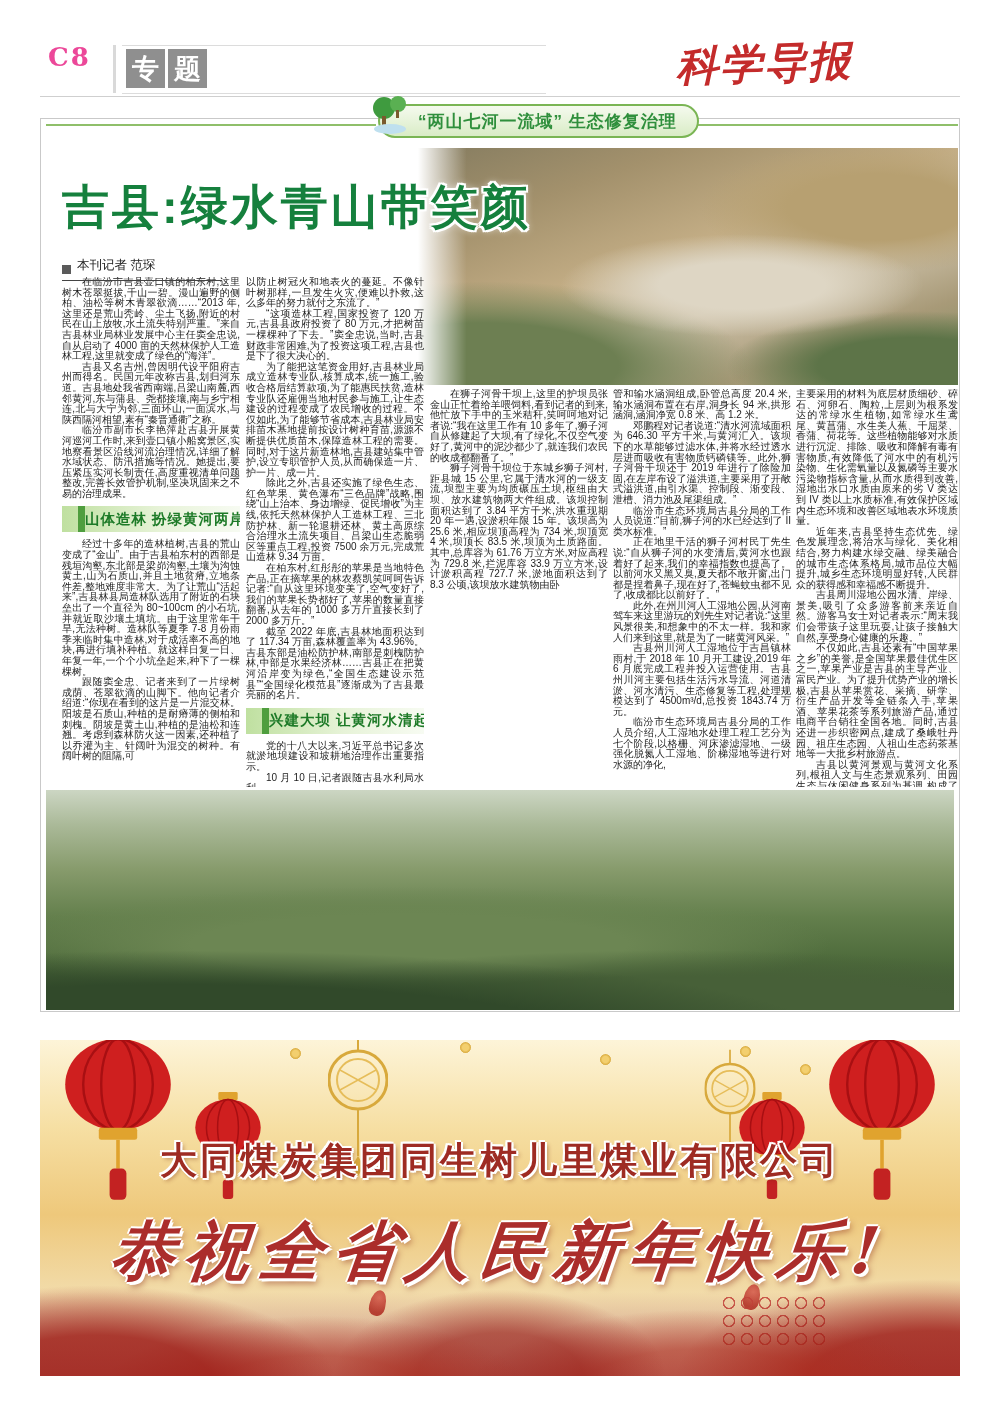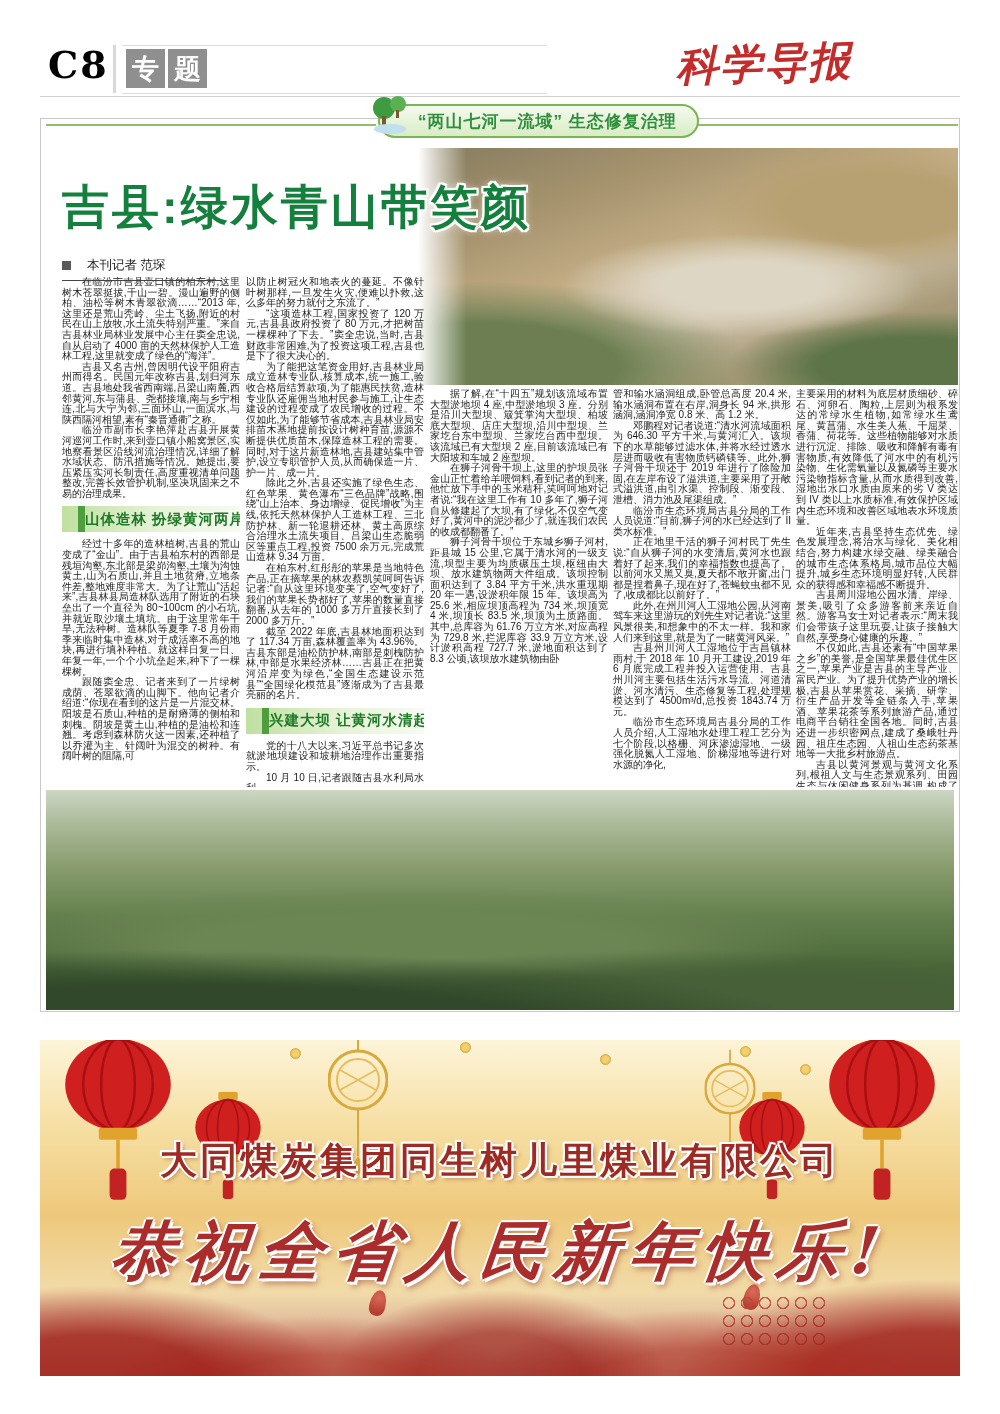--- a/index.html
+++ b/index.html
@@ -2,21 +2,21 @@
 <html><head>
 <meta charset="utf-8">
 <style>
   html,body{margin:0;padding:0;background:#e9e9e9;}
   #page{position:relative;width:1000px;height:1414px;background:#ffffff;margin:0 auto;
         font-family:"Liberation Sans", sans-serif;overflow:hidden;}
   [data-name]{box-sizing:border-box;}
 
   
   .pageno{position:absolute;left:48px;top:42px;font-family:"DejaVu Serif",serif;
-          font-weight:bold;font-size:38px;color:#000000;letter-spacing:2px;}
+          font-weight:bold;font-size:26px;color:#ec4899;letter-spacing:2px;}
   .hdr-vline{position:absolute;left:113px;top:45px;width:3px;height:48px;background:#d9d9d9;}
   .hdr-topline{position:absolute;left:122px;top:45px;width:424px;height:1px;background:#dcdcdc;}
   .hdr-botline{position:absolute;left:122px;top:93px;width:424px;height:1px;background:#dcdcdc;}
   .secbox{position:absolute;left:126px;top:49px;display:flex;gap:3px;}
   .secchar{width:39px;height:39px;background:#8f8f8f;color:#fff;font-weight:bold;
            font-size:27px;display:flex;align-items:center;justify-content:center;}
   .masthead{position:absolute;left:676px;top:36px;font-family:"DejaVu Serif",serif;
             font-style:italic;font-weight:bold;font-size:42px;color:#c42b2b;
             transform:rotate(-2deg);letter-spacing:2px;}
   .edlines{position:absolute;left:852px;top:48px;font-size:12px;color:#333;line-height:21px;}
@@ -46,21 +46,21 @@
       radial-gradient(60% 50% at 85% 25%,#b7a071 0 28%,rgba(183,160,113,0) 55%),
       radial-gradient(90% 65% at 12% 92%,#6d7f52 0 28%,rgba(109,127,82,0) 55%),
       radial-gradient(60% 40% at 92% 92%,#5d7448 0 30%,rgba(93,116,72,0) 58%),
       linear-gradient(160deg,#857c60 0%,#a3916c 22%,#c3ad85 45%,#cfc3ab 62%,#a89a78 80%,#7c8a5c 100%);}
 
   
   .title{position:absolute;left:62px;top:176px;z-index:6;font-size:47px;font-weight:900;
      color:#15803d;letter-spacing:3px;
      text-shadow:-2px 0 #fff,2px 0 #fff,0 -2px #fff,0 2px #fff,2px 2px #fff,-2px -2px #fff,
                  2px -2px #fff,-2px 2px #fff,0 0 8px #fff;}
-  .byline{position:absolute;left:62px;top:257px;z-index:6;display:flex;align-items:center;gap:16px;
+  .byline{position:absolute;left:62px;top:257px;z-index:6;display:flex;align-items:flex-end;gap:6px;
      font-size:12.5px;color:#222;border-bottom:1px solid #444;width:160px;padding-bottom:6px;}
   .byline .sq{width:9px;height:9px;background:#5a5a5a;}
 
   
   .col{position:absolute;font-size:10px;line-height:10.6px;color:#1c1c1c;
        text-align:justify;overflow:hidden;z-index:4;}
   .col p{margin:0;}
   .col p.ind{text-indent:2em;}
   #col1{left:62px;top:277px;width:178px;height:510px;}
   #col2{left:246px;top:277px;width:178px;height:510px;}
@@ -173,21 +173,20 @@
     <p class="ind" data-name="paragraph">截至 2022 年底,吉县林地面积达到了 117.34 万亩,森林覆盖率为 43.96%。吉县东部是油松防护林,南部是刺槐防护林,中部是水果经济林……吉县正在把黄河沿岸变为绿色,“全国生态建设示范县”“全国绿化模范县”逐渐成为了吉县最亮丽的名片。</p>
     <div class="subhead" data-name="subhead-dam-construction">
       <span class="gsq" data-name="subhead-square-icon"></span>
       <span class="stx" data-name="subhead-text">兴建大坝   让黄河水清起来</span>
     </div>
     <p class="ind" data-name="paragraph">党的十八大以来,习近平总书记多次就淤地坝建设和坡耕地治理作出重要指示。</p>
     <p class="ind" data-name="paragraph">10 月 10 日,记者跟随吉县水利局水利</p>
   </div>
 
   <div class="col" id="col3" data-name="text-column-3">
-    <p class="ind" data-name="paragraph">据了解,在“十四五”规划该流域布置大型淤地坝 4 座,中型淤地坝 3 座。分别是沿川大型坝、簸箕掌沟大型坝、柏坡底大型坝、店庄大型坝,沿川中型坝、兰家圪台东中型坝、兰家圪台西中型坝。该流域已有大型坝 2 座,目前该流域已有大阳坡和车城 2 座型坝。</p>
     <p class="ind" data-name="paragraph">在狮子河骨干坝上,这里的护坝员张金山正忙着给羊喂饲料,看到记者的到来,他忙放下手中的玉米秸秆,笑呵呵地对记者说:“我在这里工作有 10 多年了,狮子河自从修建起了大坝,有了绿化,不仅空气变好了,黄河中的泥沙都少了,就连我们农民的收成都翻番了。”</p>
     <p class="ind" data-name="paragraph">狮子河骨干坝位于东城乡狮子河村,距县城 15 公里,它属于清水河的一级支流,坝型主要为均质碾压土坝,枢纽由大坝、放水建筑物两大件组成。该坝控制面积达到了 3.84 平方千米,洪水重现期 20 年一遇,设淤积年限 15 年。该坝高为 25.6 米,相应坝顶高程为 734 米,坝顶宽 4 米,坝顶长 83.5 米,坝顶为土质路面。其中,总库容为 61.76 万立方米,对应高程为 729.8 米,拦泥库容 33.9 万立方米,设计淤积高程 727.7 米,淤地面积达到了 8.3 公顷,该坝放水建筑物由卧</p>
   </div>
 
   <div class="col" id="col4" data-name="text-column-4">
     <p data-name="paragraph">管和输水涵洞组成,卧管总高度 20.4 米,输水涵洞布置在右岸,洞身长 94 米,拱形涵洞,涵洞净宽 0.8 米、高 1.2 米。</p>
     <p class="ind" data-name="paragraph">邓鹏程对记者说道:“清水河流域面积为 646.30 平方千米,与黄河汇入。该坝下的水草能够过滤水体,并将水经过透水层进而吸收有害物质钙磷镁等。此外,狮子河骨干坝还于 2019 年进行了除险加固,在左岸布设了溢洪道,主要采用了开敞式溢洪道,由引水渠、控制段、渐变段、泄槽、消力池及尾渠组成。”</p>
     <p class="ind" data-name="paragraph">临汾市生态环境局吉县分局的工作人员说道:“目前,狮子河的水已经达到了 II 类水标准。”</p>
     <p class="ind" data-name="paragraph">正在地里干活的狮子河村民丁先生说:“自从狮子河的水变清后,黄河水也跟着好了起来,我们的幸福指数也提高了。以前河水又黑又臭,夏天都不敢开窗,出门都是捏着鼻子,现在好了,苍蝇蚊虫都不见了,收成都比以前好了。”</p>
     <p class="ind" data-name="paragraph">此外,在州川河人工湿地公园,从河南驾车来这里游玩的刘先生对记者说:“这里风景很美,和想象中的不太一样。我和家人们来到这里,就是为了一睹黄河风采。”</p>

